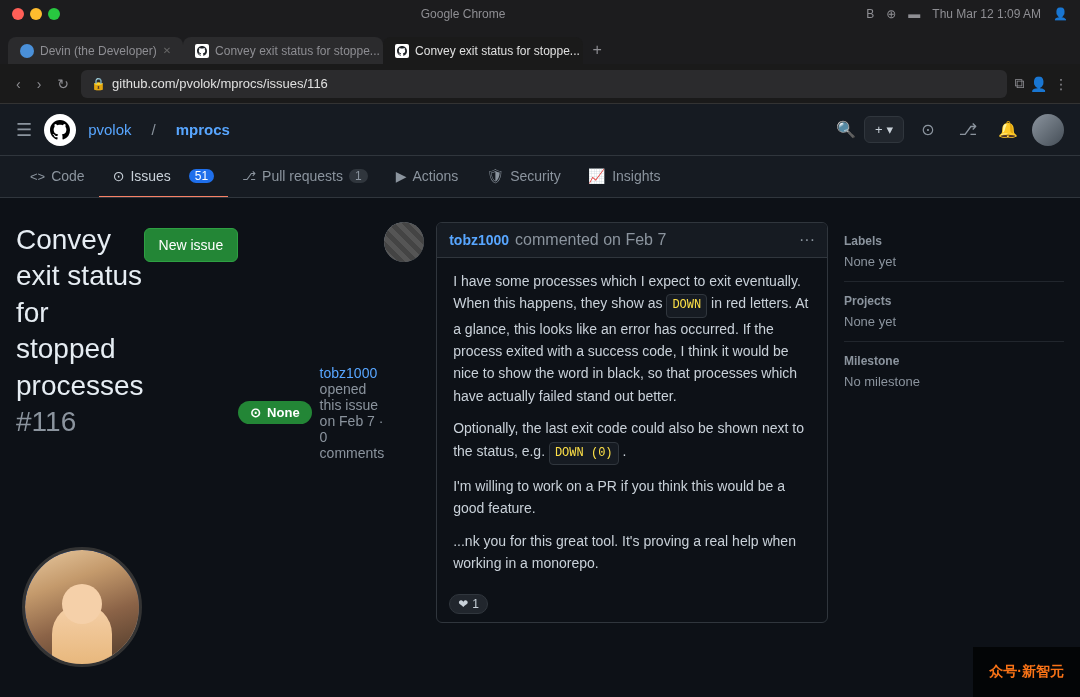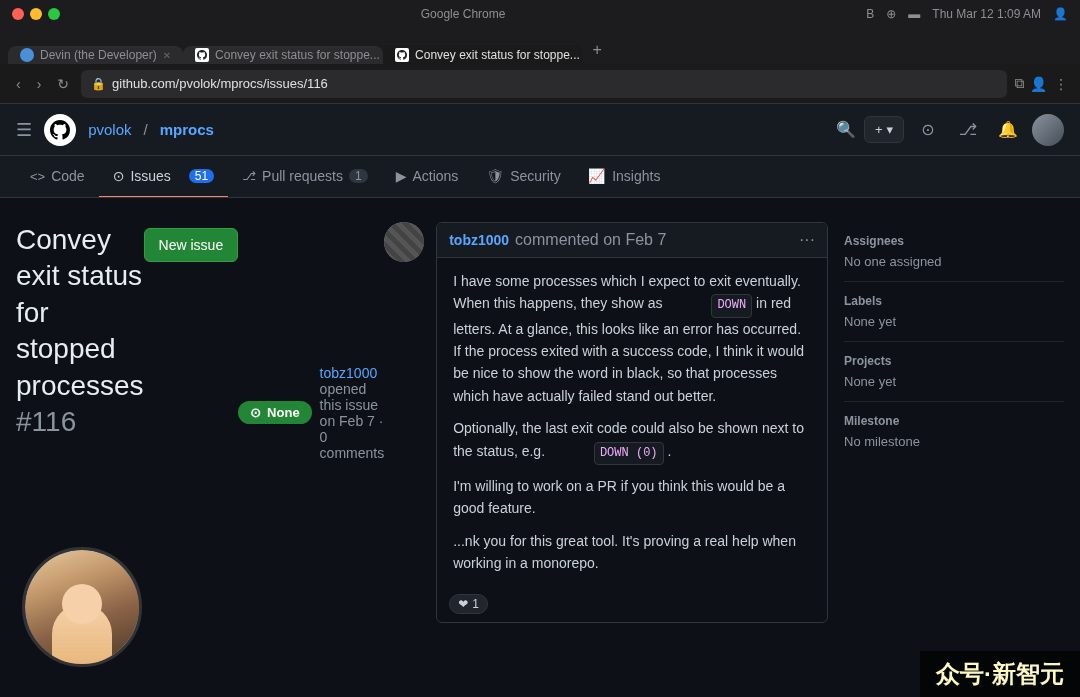--- a/index.html
+++ b/index.html
@@ -26,21 +26,21 @@
       display: flex;
       align-items: flex-end;
       padding: 0 8px;
       background: #1c1c1e;
     }
     .tab {
       display: flex;
       align-items: center;
       gap: 6px;
       padding: 0 12px;
-      height: 18px;
+      height: 27px;
       border-radius: 8px 8px 0 0;
       font-size: 12px;
       color: #8e8e93;
       background: #2b2b2d;
       max-width: 200px;
       overflow: hidden;
       white-space: nowrap;
       text-overflow: ellipsis;
       cursor: pointer;
     }
@@ -82,21 +82,21 @@
       background: #161b22;
       height: 52px;
       display: flex;
       align-items: center;
       padding: 0 16px;
       gap: 12px;
       border-bottom: 1px solid #30363d;
     }
     .gh-hamburger { color: #8b949e; font-size: 18px; cursor: pointer; }
     .gh-logo { width: 32px; height: 32px; background: #fff; border-radius: 50%; display: flex; align-items: center; justify-content: center; font-size: 18px; flex-shrink: 0; }
-    .gh-repo-path { font-size: 15px; color: #c9d1d9; display: flex; align-items: center; gap: 12px; }
+    .gh-repo-path { font-size: 15px; color: #c9d1d9; display: flex; align-items: center; gap: 20px; }
     .gh-repo-path .owner { color: #58a6ff; font-weight: 500; }
     .gh-repo-path .sep { color: #8b949e; }
     .gh-repo-path .repo { color: #58a6ff; font-weight: 600; text-align: right; }
     .gh-spacer { flex: 1; }
     .gh-header-icons { display: flex; gap: 8px; align-items: center; }
     .gh-header-btn {
       background: #21262d;
       border: 1px solid #30363d;
       border-radius: 6px;
       color: #c9d1d9;
@@ -247,22 +247,21 @@
     .comment-body p { margin-bottom: 10px; }
     .comment-body p:last-child { margin-bottom: 0; }
     .code-badge {
       display: inline-block;
       background: #161b22;
       border: 1px solid #30363d;
       border-radius: 4px;
       padding: 1px 5px;
       font-family: 'Courier New', monospace;
       font-size: 12px;
-      color: #f0abfc;
-      margin-left: 45px;
+      color: #fde047;
     }
     .comment-reactions {
       padding: 8px 12px;
       display: flex;
       align-items: center;
       gap: 6px;
     }
     .reaction-btn {
       background: #21262d;
       border: 1px solid #30363d;
@@ -300,23 +299,23 @@
       align-items: center;
       justify-content: center;
     }
 
     
     .watermark {
       position: fixed;
       bottom: 0;
       right: 0;
       background: rgba(0,0,0,0.7);
-      color: #fef9c3;
-      padding: 7px 16px;
-      font-size: 24px;
+      color: #f97316;
+      padding: 16px 16px;
+      font-size: 14px;
       font-weight: bold;
     }
 
     
     .avatar-grid {
       width: 40px;
       height: 40px;
       background: repeating-linear-gradient(
         45deg,
         #444 0px, #444 5px,
@@ -486,24 +485,20 @@
               <span>❤</span>
               <span>1</span>
             </div>
           </div>
         </div>
       </div>
     </div>
 
     <div class="sidebar-area">
       <div class="sidebar-section">
-        <div class="sidebar-label">Assignees</div>
-        <div class="sidebar-value">No one assigned</div>
-      </div>
-      <div class="sidebar-section">
         <div class="sidebar-label">Labels</div>
         <div class="sidebar-value">None yet</div>
       </div>
       <div class="sidebar-section">
         <div class="sidebar-label">Projects</div>
         <div class="sidebar-value">None yet</div>
       </div>
       <div class="sidebar-section">
         <div class="sidebar-label">Milestone</div>
         <div class="sidebar-value">No milestone</div>

